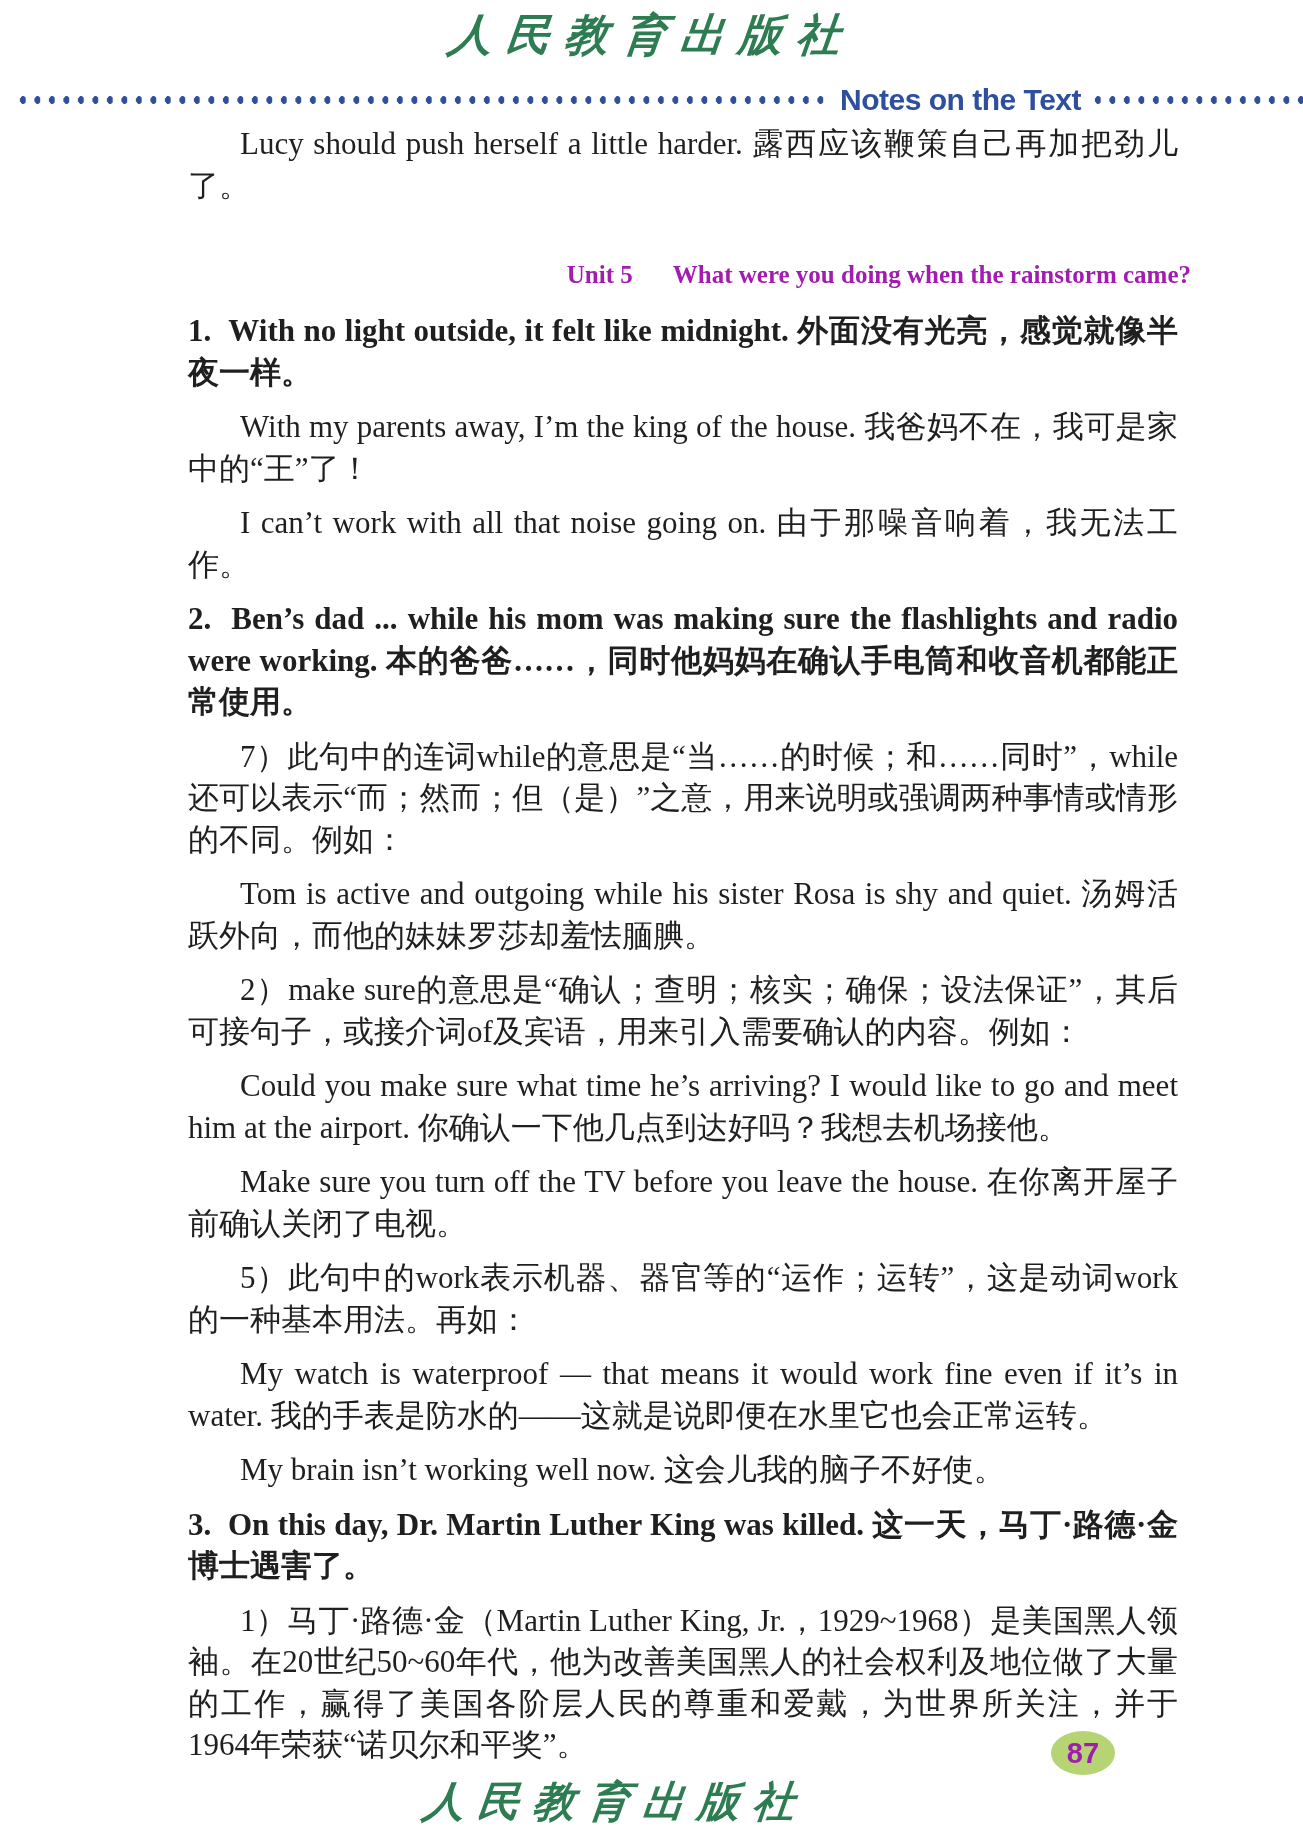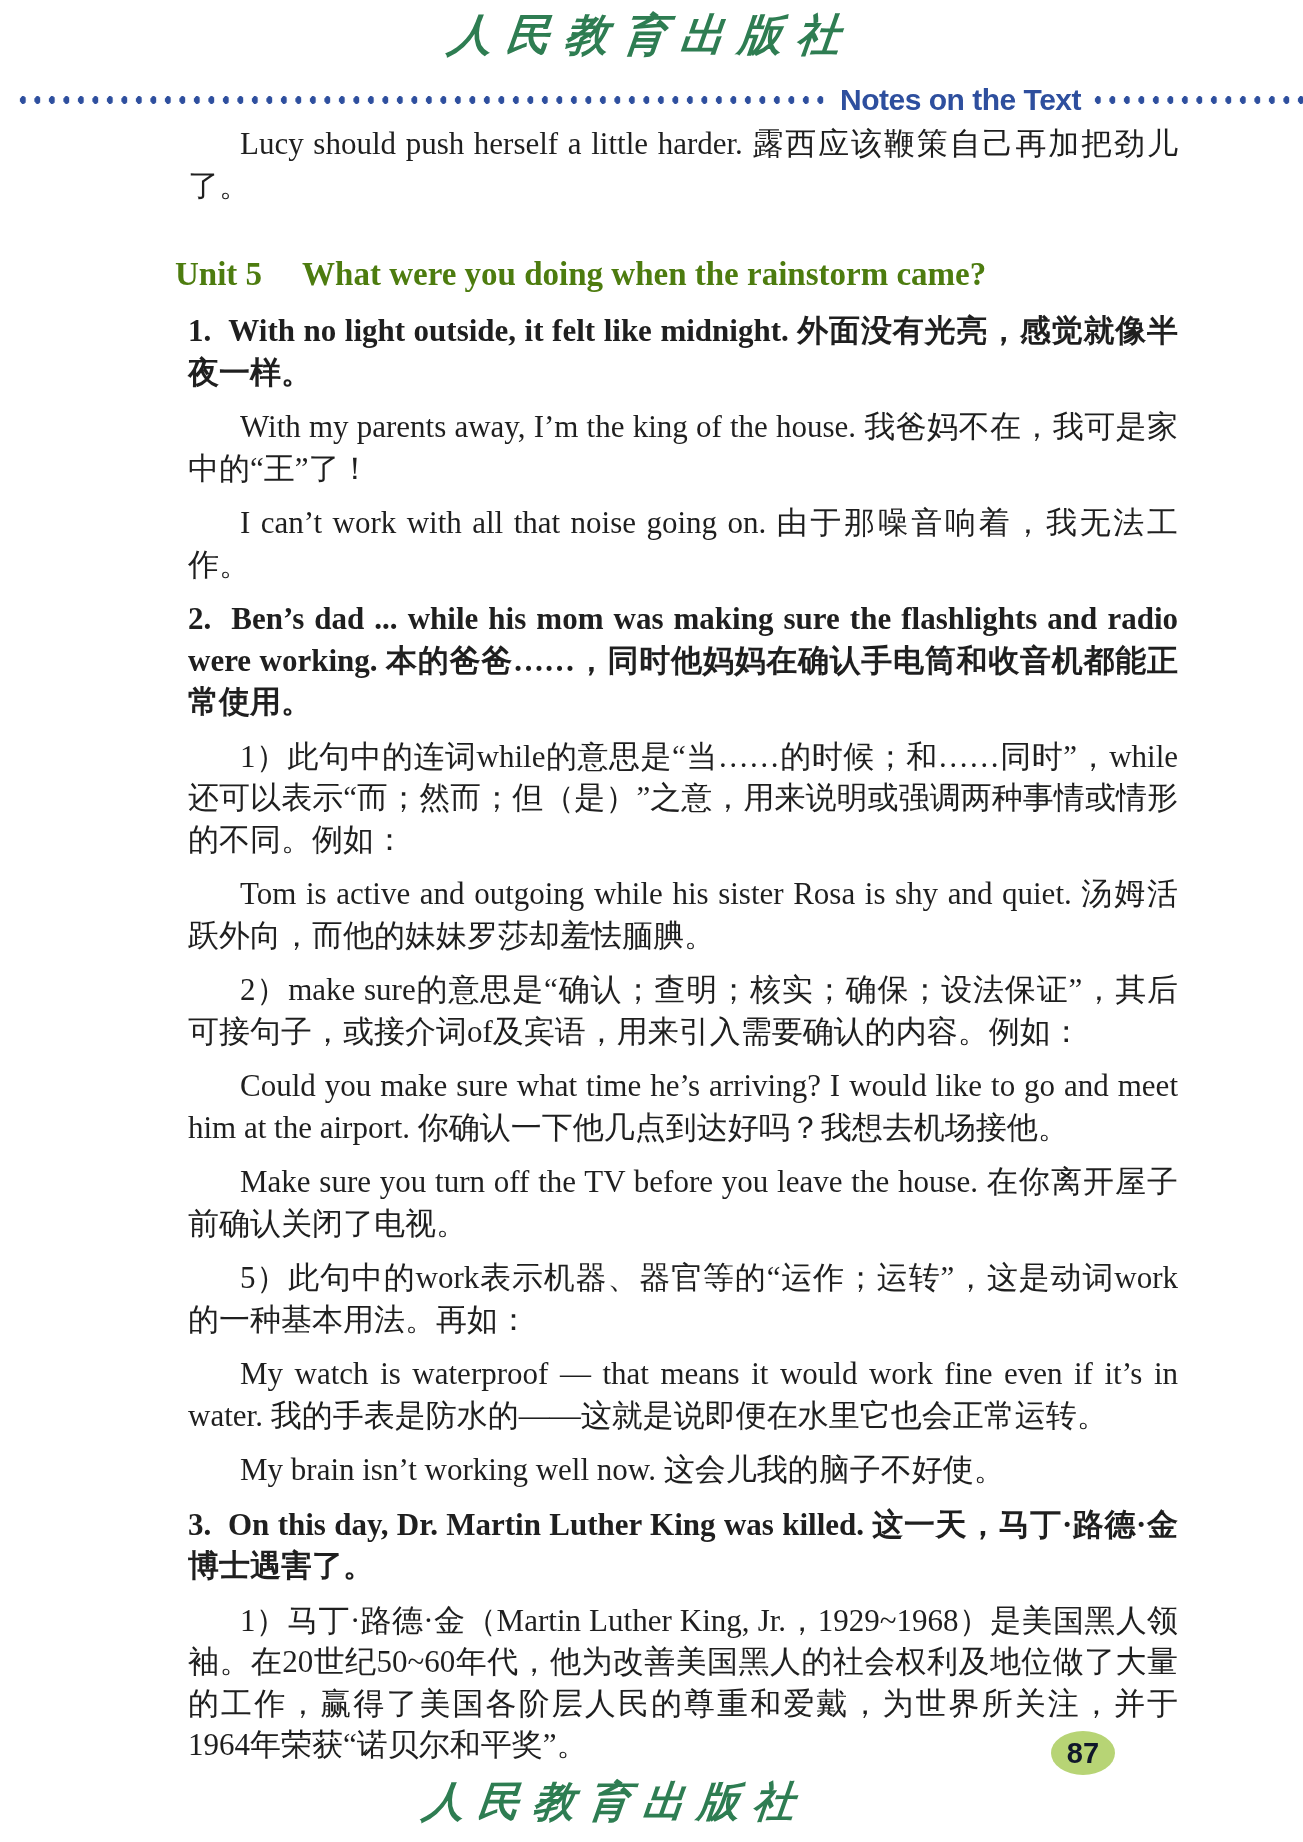--- a/index.html
+++ b/index.html
@@ -61,39 +61,40 @@
     line-height:41.5px;
     text-align:justify;
     text-justify:inter-ideograph;
     margin:13px;
   }
   .para.indent { text-indent:52px; }
   .para.bold   { font-weight:700; }
   .intro { margin-bottom:46px; }
 
   .unit-heading {
-    color:#4d7c0f;
-    font-size:33px;
+    color:#a21caf;
+    font-size:25px;
     font-weight:700;
     line-height:45px;
     margin:0 0 3px 0;
     white-space:nowrap;
+    text-align:right;
   }
   .unit-gap { display:inline-block; width:40px; }
 
   
   .page-badge {
     position:absolute;
     left:1051px; top:1731px;
     width:64px; height:44px;
     background:#b7d475;
     border-radius:50%;
     display:flex; align-items:center; justify-content:center;
     font-family:"Liberation Sans","DejaVu Sans",sans-serif;
-    font-weight:700; font-size:29px; color:#0f172a;
+    font-weight:700; font-size:29px; color:#a21caf;
   }
   .bottom-logo {
     position:absolute; top:1774px; left:0; right:0;
     text-align:center;
     font-family:"DejaVu Serif",serif;
     font-style:italic; font-weight:bold;
     font-size:42px; line-height:56px;
     color:#2e7d52;
     letter-spacing:13px;
     transform:translateX(-36px) skewX(-6deg);
@@ -115,21 +116,21 @@
   <div class="content">
     <p class="para indent intro">Lucy should push herself a little harder. 露西应该鞭策自己再加把劲儿了。</p>
 
     <h2 class="unit-heading"><span>Unit 5</span><span class="unit-gap"></span><span>What were you doing when the rainstorm came?</span></h2>
 
     <div id="notes-body">
         <p class="para bold">1.&nbsp;&nbsp;With no light outside, it felt like midnight. 外面没有光亮，感觉就像半夜一样。</p>
         <p class="para indent">With my parents away, I’m the king of the house. 我爸妈不在，我可是家中的“王”了！</p>
         <p class="para indent">I can’t work with all that noise going on. 由于那噪音响着，我无法工作。</p>
         <p class="para bold">2.&nbsp;&nbsp;Ben’s dad ... while his mom was making sure the flashlights and radio were working. 本的爸爸……，同时他妈妈在确认手电筒和收音机都能正常使用。</p>
-        <p class="para indent">1）此句中的连词while的意思是“当……的时候；和……同时”，while还可以表示“而；然而；但（是）”之意，用来说明或强调两种事情或情形的不同。例如：</p>
+        <p class="para indent">7）此句中的连词while的意思是“当……的时候；和……同时”，while还可以表示“而；然而；但（是）”之意，用来说明或强调两种事情或情形的不同。例如：</p>
         <p class="para indent">Tom is active and outgoing while his sister Rosa is shy and quiet. 汤姆活跃外向，而他的妹妹罗莎却羞怯腼腆。</p>
         <p class="para indent">2）make sure的意思是“确认；查明；核实；确保；设法保证”，其后可接句子，或接介词of及宾语，用来引入需要确认的内容。例如：</p>
         <p class="para indent">Could you make sure what time he’s arriving? I would like to go and meet him at the airport. 你确认一下他几点到达好吗？我想去机场接他。</p>
         <p class="para indent">Make sure you turn off the TV before you leave the house. 在你离开屋子前确认关闭了电视。</p>
         <p class="para indent">5）此句中的work表示机器、器官等的“运作；运转”，这是动词work的一种基本用法。再如：</p>
         <p class="para indent">My watch is waterproof — that means it would work fine even if it’s in water. 我的手表是防水的——这就是说即便在水里它也会正常运转。</p>
         <p class="para indent">My brain isn’t working well now. 这会儿我的脑子不好使。</p>
         <p class="para bold">3.&nbsp;&nbsp;On this day, Dr. Martin Luther King was killed. 这一天，马丁·路德·金博士遇害了。</p>
         <p class="para indent">1）马丁·路德·金（Martin Luther King, Jr.，1929~1968）是美国黑人领袖。在20世纪50~60年代，他为改善美国黑人的社会权利及地位做了大量的工作，赢得了美国各阶层人民的尊重和爱戴，为世界所关注，并于1964年荣获“诺贝尔和平奖”。</p>
       </div>

